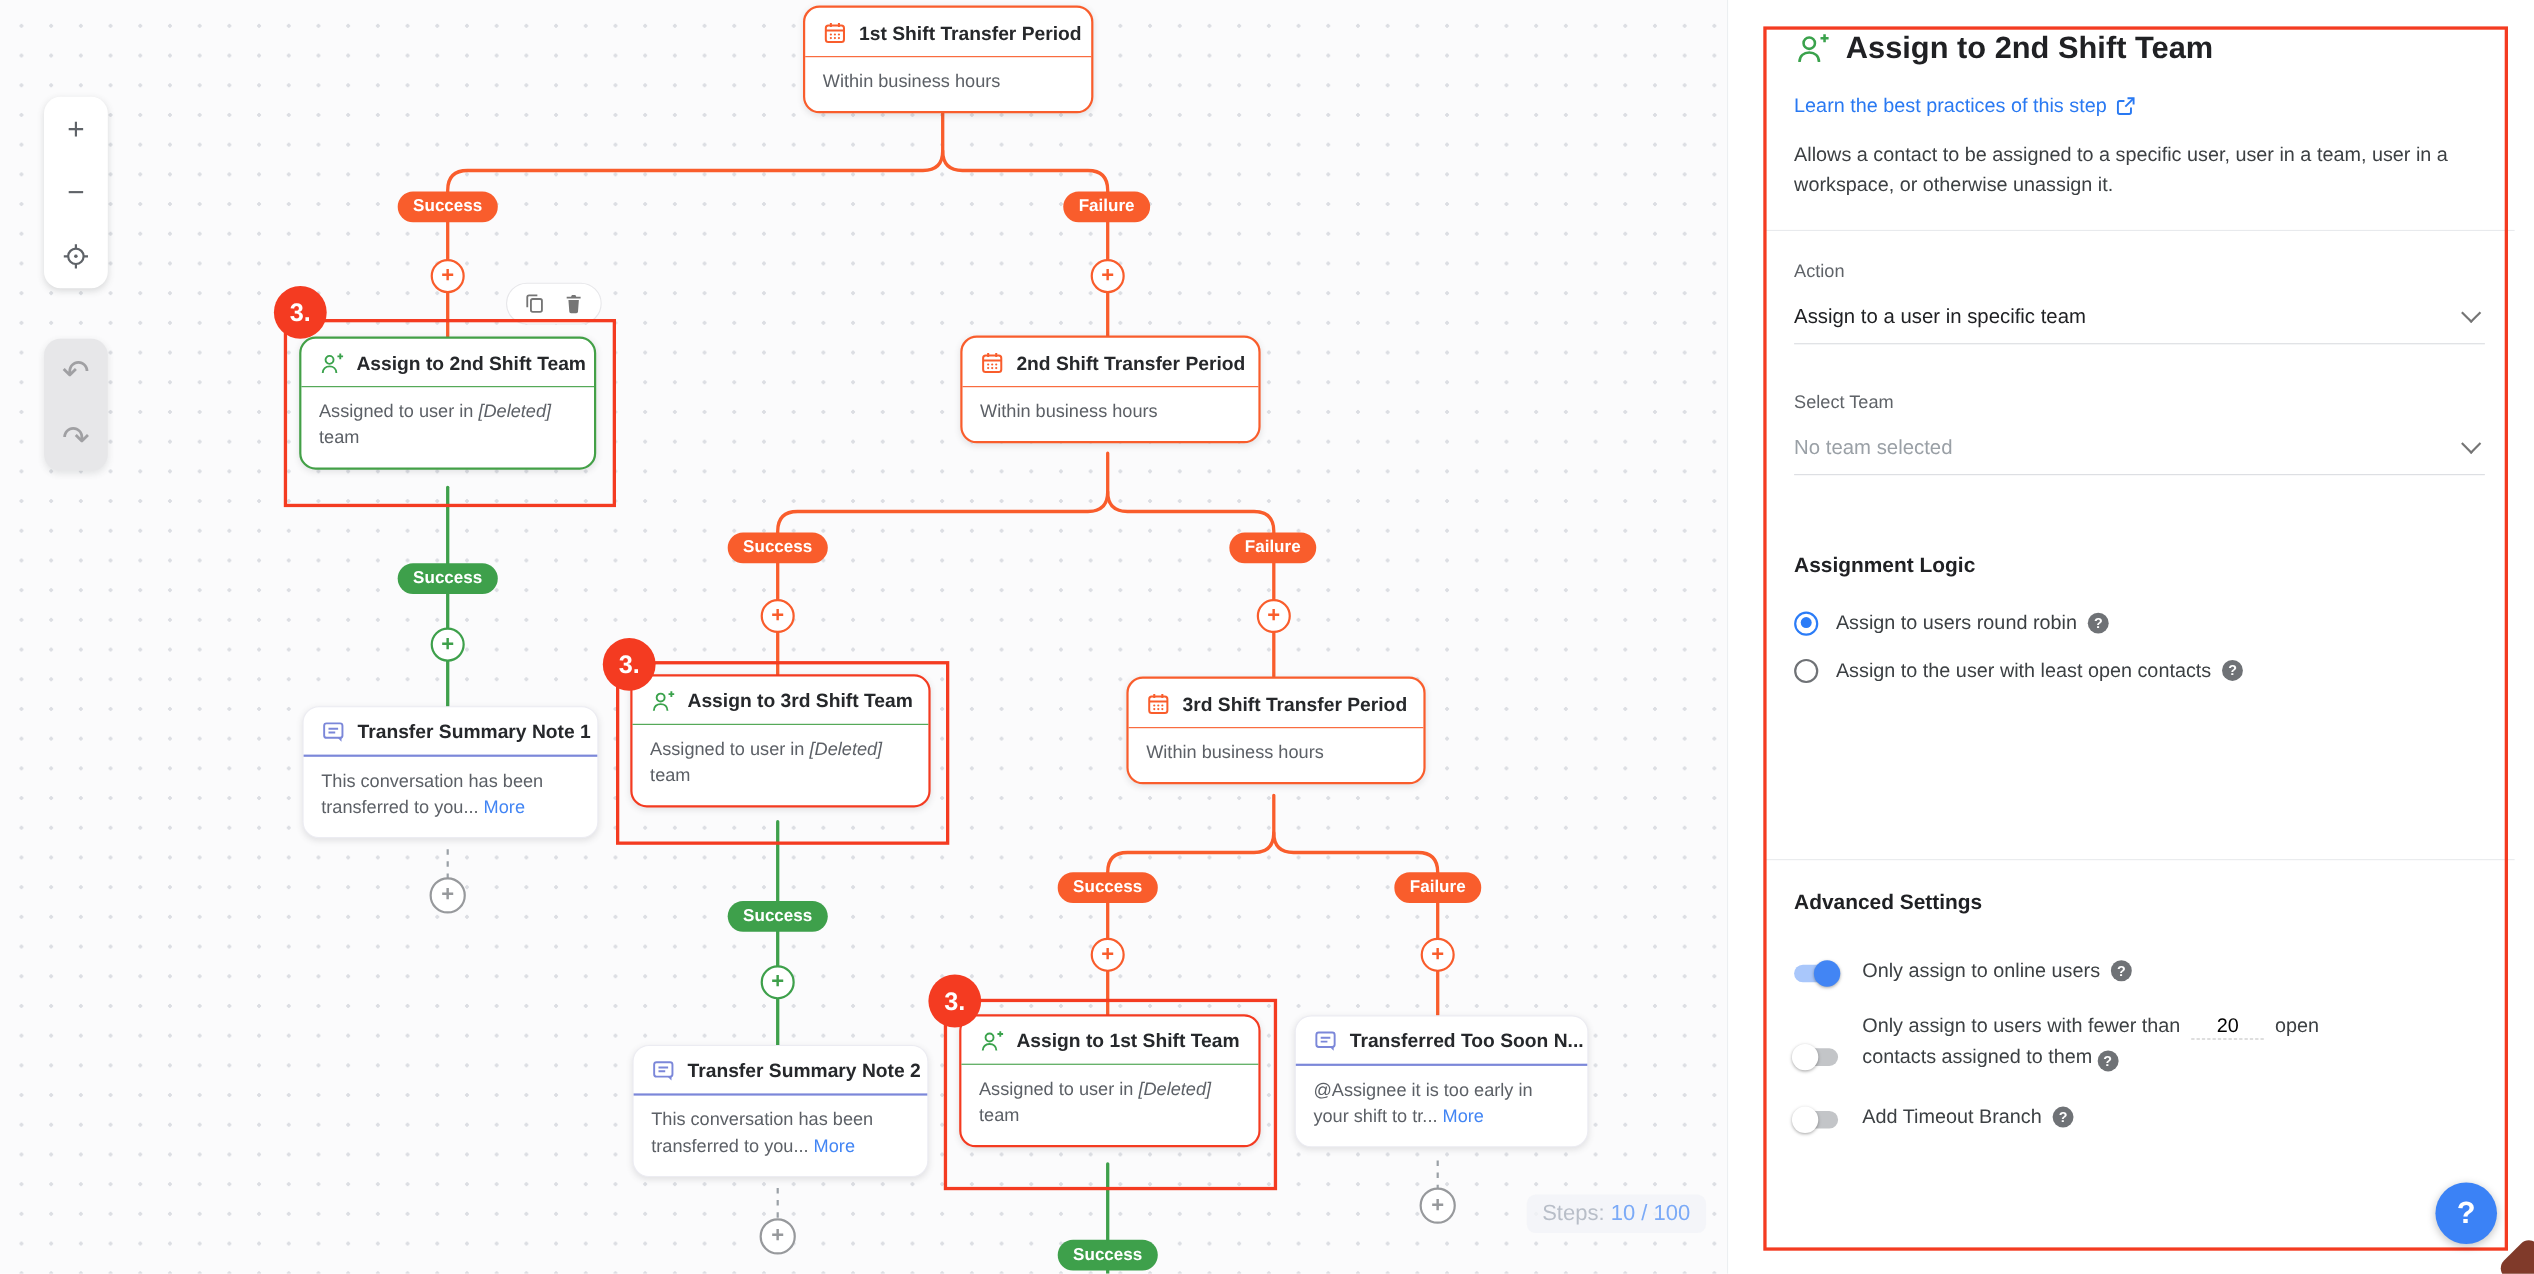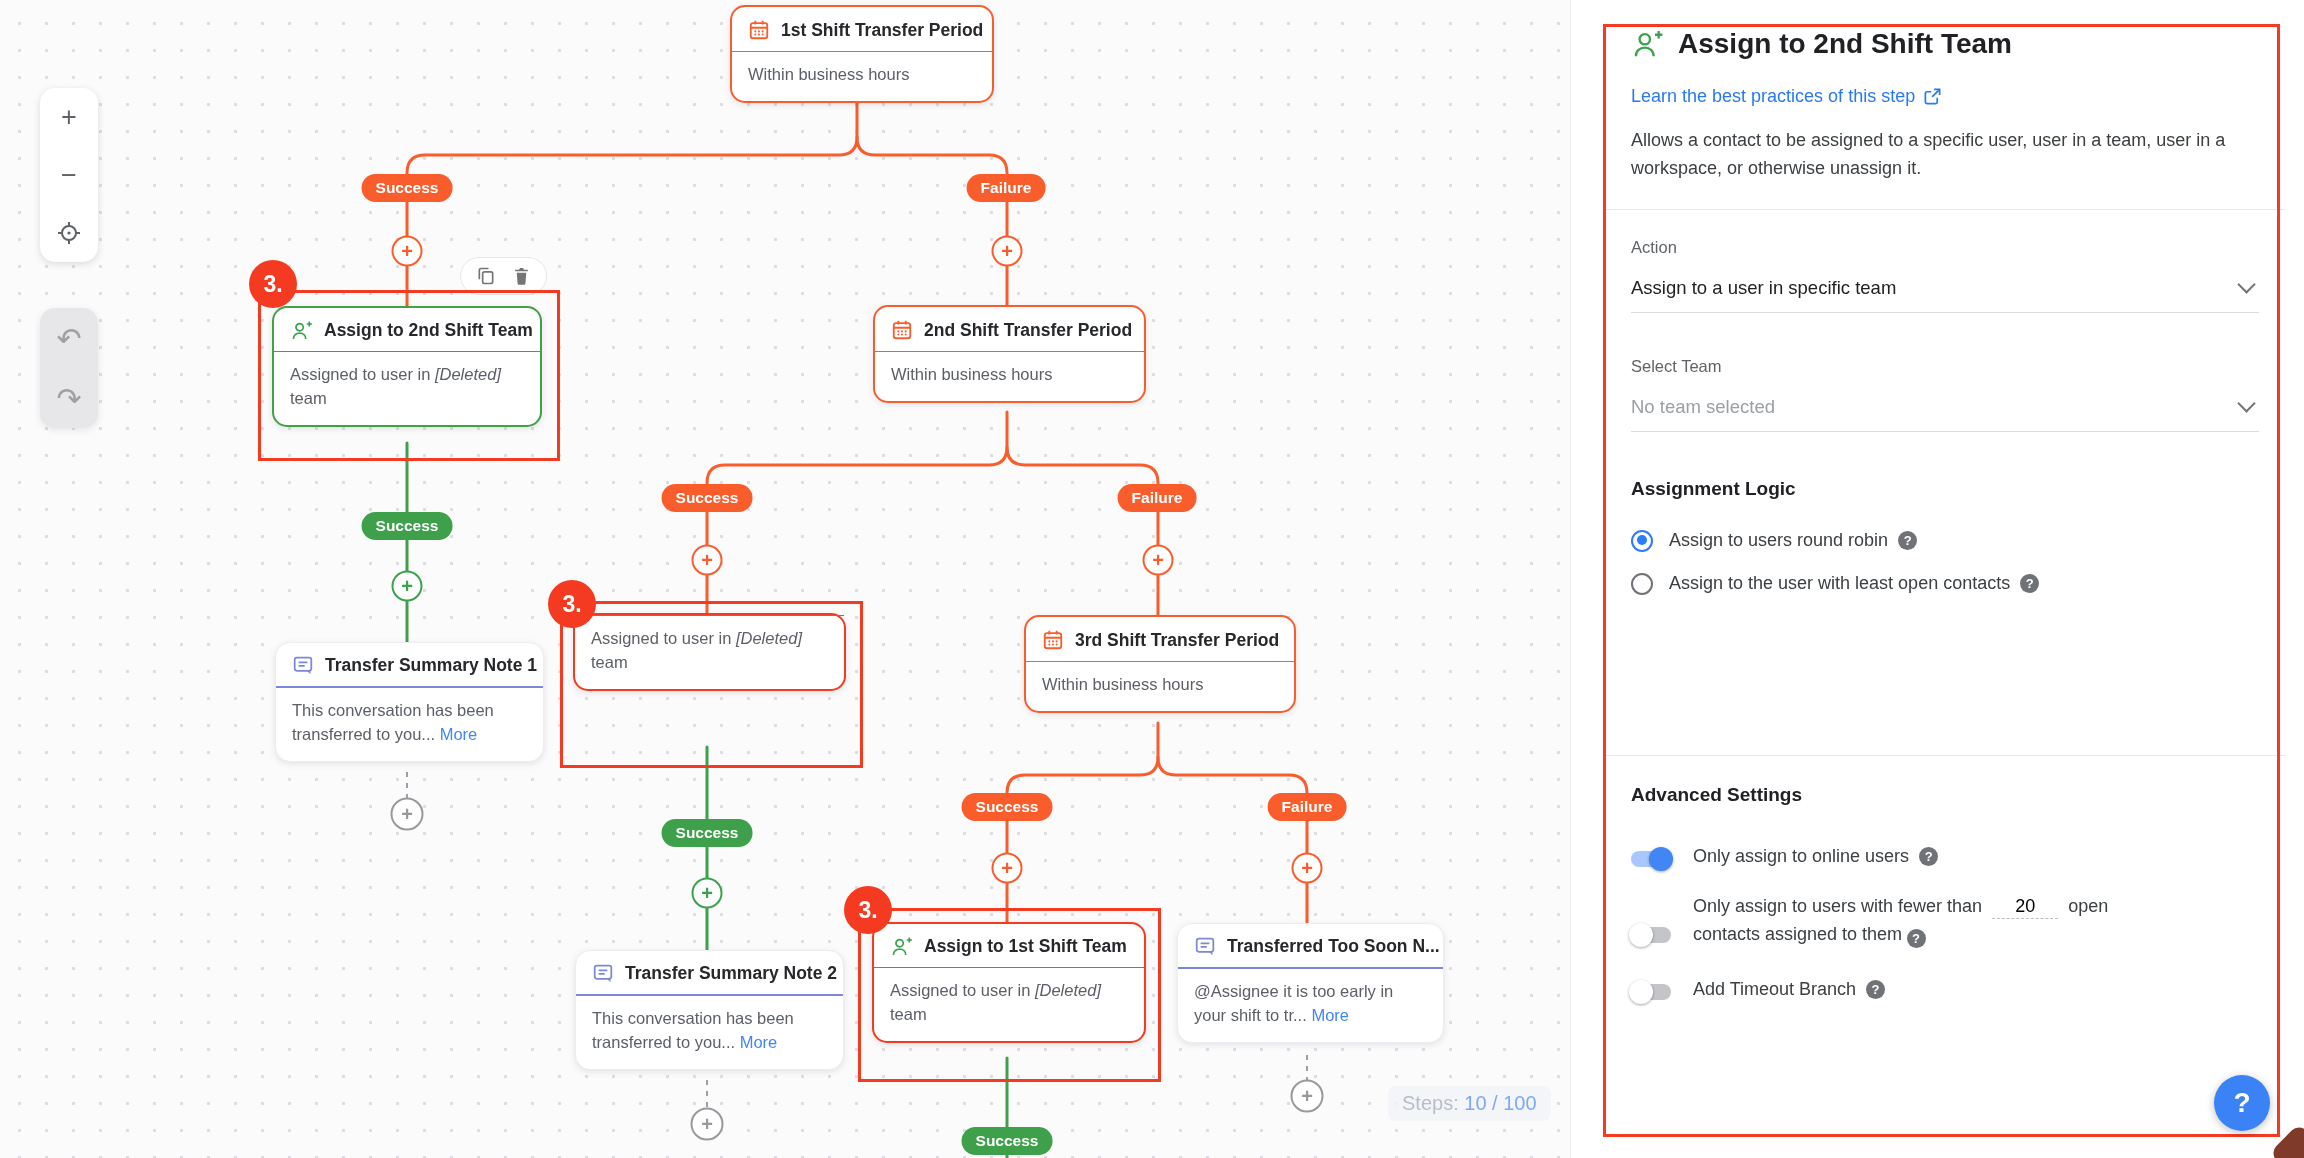--- a/index.html
+++ b/index.html
@@ -241,20 +241,30 @@
             <path d="M7 8.5h10M7 12.5h7"></path>
             <path d="M16.5 18l4 4v-4z" fill="#7b87d9" stroke="none"></path>
         </svg>
       </span>
       <span>Transfer Summary Note 1</span>
     </div>
     <div class="node-body"><span>This conversation has been transferred to you... </span><a class="more-link">More</a></div>
   </div>
 
   <div class="node redsel" style="left:573px;top:613px;width:269px;">
+    <div class="node-head">
+      <span class="nicon">
+        <svg width="23" height="21" viewBox="0 0 24 22" fill="none" stroke="#3aa24c" stroke-width="1.8">
+          <circle cx="10" cy="7.5" r="3.8"></circle>
+            <path d="M3.5 20c0-4 2.9-6.3 6.5-6.3s6.5 2.3 6.5 6.3"></path>
+          <path d="M17.5 4.2h5.4M20.2 1.5v5.4"></path>
+        </svg>
+      </span>
+      <span>Assign to 3rd Shift Team</span>
+    </div>
     <div class="node-body"><span>Assigned to user in </span><i>[Deleted]</i><span> team</span></div>
   </div>
 
   <div class="node orange" style="left:1024px;top:615px;width:268px;">
     <div class="node-head">
       <span class="nicon">
         <svg width="22" height="22" viewBox="0 0 24 24" fill="none" stroke="#f95d2c" stroke-width="2">
           <rect x="3" y="4.5" width="18" height="16.5" rx="2.5"></rect>
             <path d="M8 2v4M16 2v4M3 9.5h18"></path>
           <g fill="#f95d2c" stroke="none">
@@ -358,21 +368,21 @@
       <span class="f-value">Assign to a user in specific team</span>
       <span class="chev"></span>
     </div>
 
     <div class="f-label" style="margin-top:44px;">Select Team</div>
     <div class="f-select">
       <span class="f-value placeholder">No team selected</span>
       <span class="chev"></span>
     </div>
 
-    <div class="p-h2" style="margin-top:46px;">Assignment Logic</div>
+    <div class="p-h2" style="margin-top:72px;">Assignment Logic</div>
 
     <div class="radio-row" style="margin-top:30px;">
       <span class="radio sel"></span>
       <span class="r-label">
           <span>Assign to users round robin</span>
           <span class="qmark"></span>
         </span>
     </div>
     <div class="radio-row" style="margin-top:21px;">
       <span class="radio unsel"></span>

